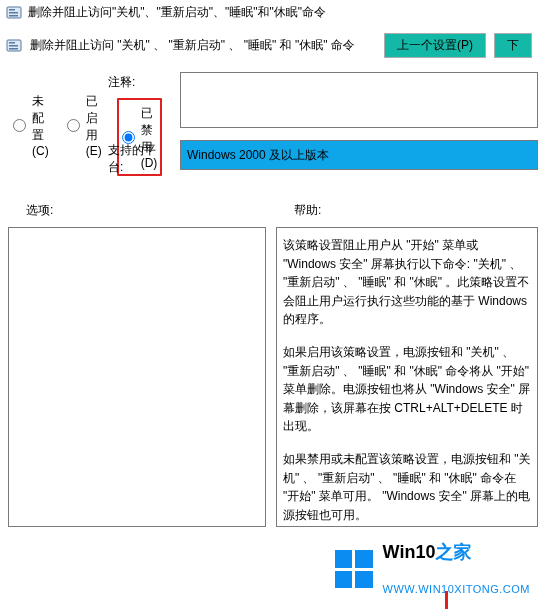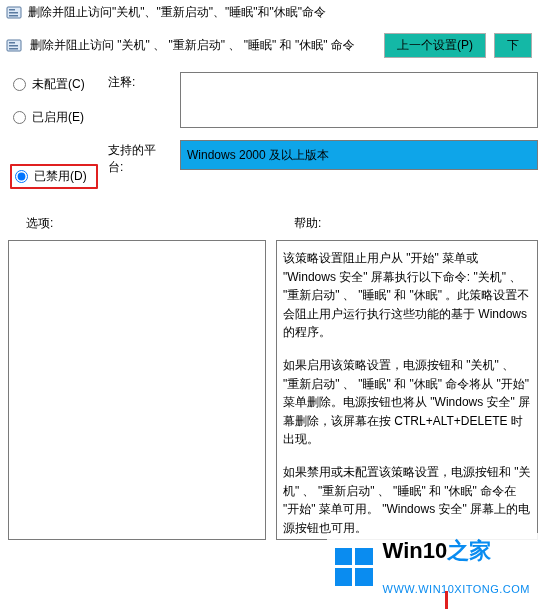--- a/index.html
+++ b/index.html
@@ -44,21 +44,21 @@
     white-space: nowrap;
   }
   .body-grid {
     display: flex;
     padding: 4px 0 0 10px;
     gap: 10px;
   }
   .radio-col {
     width: 88px;
     display: flex;
-    flex-direction: column;
+    flex-direction: row;
     gap: 12px;
     padding-top: 2px;
   }
   .radio-item {
     display: flex;
     align-items: center;
     gap: 4px;
     font-size: 12px;
     padding: 2px 3px;
   }
@@ -137,21 +137,21 @@
   }
   .wm-logo {
     width: 38px; height: 38px;
     display: grid;
     grid-template-columns: 1fr 1fr;
     grid-template-rows: 1fr 1fr;
     gap: 3px;
   }
   .wm-logo div { background: #0a8cf0; }
   .wm-text { display: flex; flex-direction: column; line-height: 1.1; }
-  .wm-main { font-size: 22px; }
+  .wm-main { font-size: 18px; }
   .wm-main b { font-weight: 700; color: #000; }
   .wm-main span { color: #0a8cf0; font-weight: 700; }
   .wm-sub { font-size: 11px; color: #0a8cf0; letter-spacing: 0.5px; margin-top: 20px; }
   .red-marker {
     position: absolute;
     right: 90px;
     bottom: 0;
     width: 3px;
     height: 18px;
     background: #e02020;

